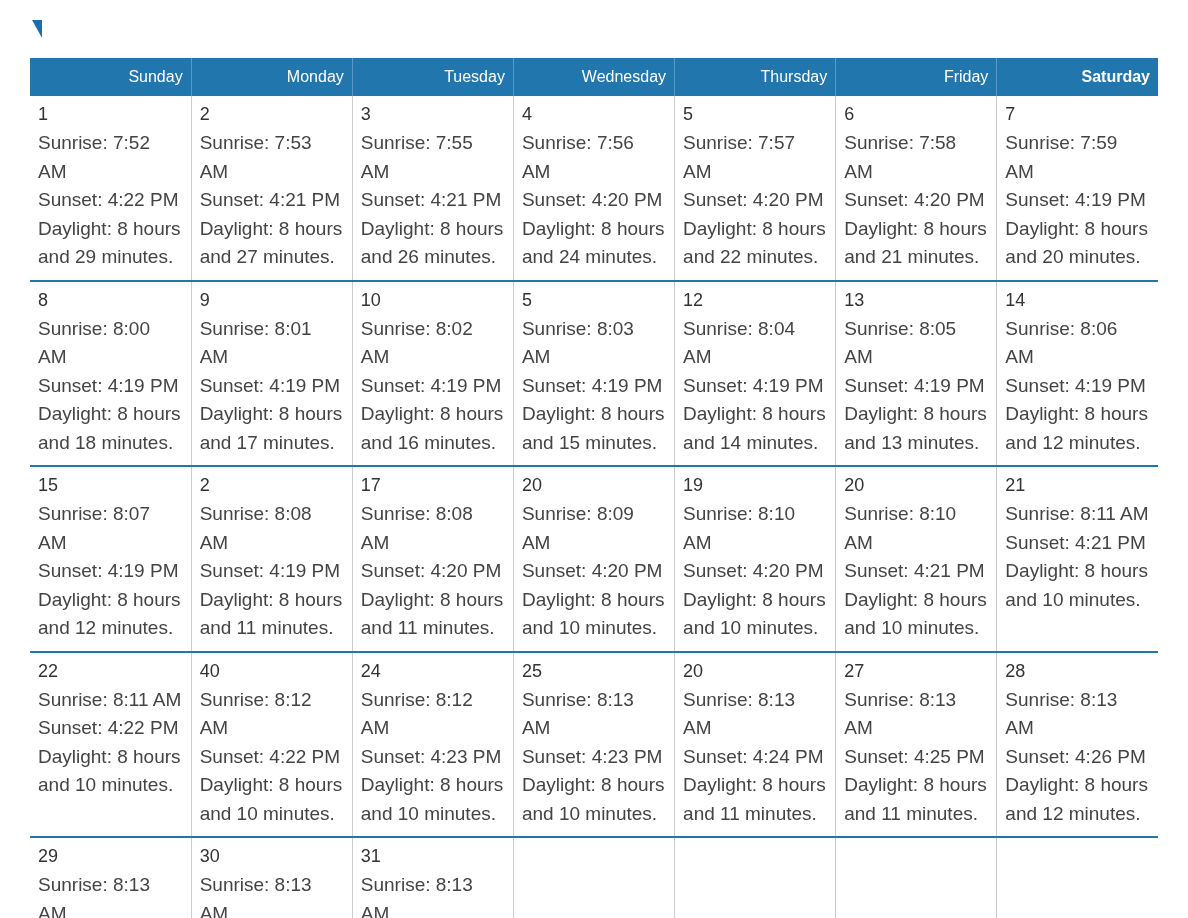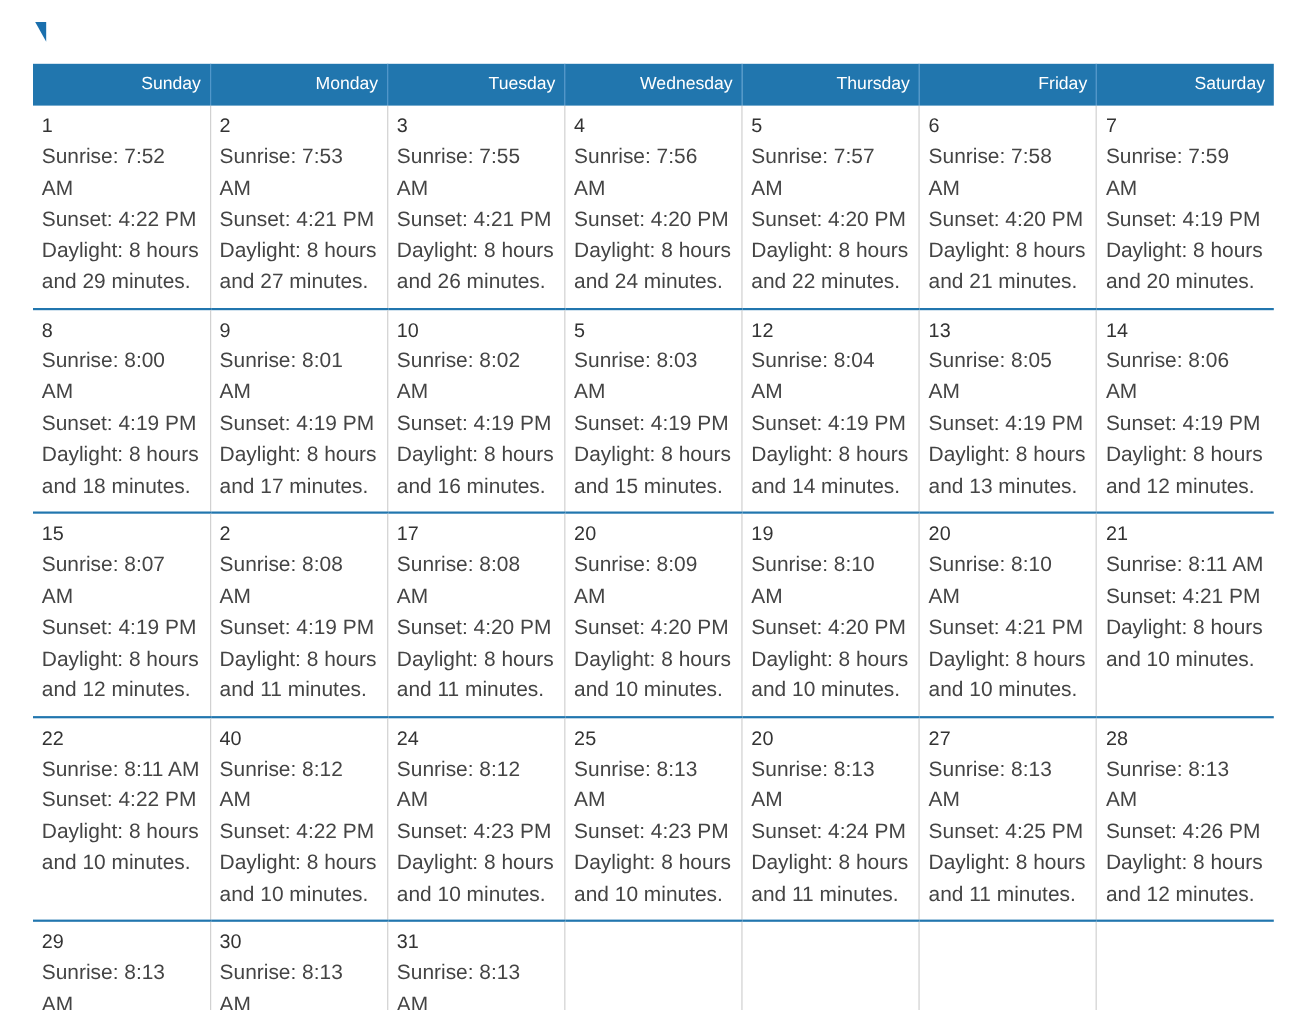--- a/index.html
+++ b/index.html
@@ -64,21 +64,21 @@
     }
     thead tr th {
       background-color: #2176ae;
       color: #fff;
       padding: 10px 8px;
       text-align: right;
       font-size: 16px;
       font-weight: normal;
       border-right: 1px solid #5599cc;
     }
-    thead tr th:last-child { border-right: none; }
+    thead tr th:last-child { border-right: none; font-weight: bold; }
     tbody tr td {
       vertical-align: top;
       padding: 8px 8px;
       border-right: 1px solid #ccc;
       border-bottom: 2px solid #2176ae;
       width: 14.28%;
       min-height: 90px;
     }
     tbody tr td:last-child { border-right: none; }
     .day-num {

